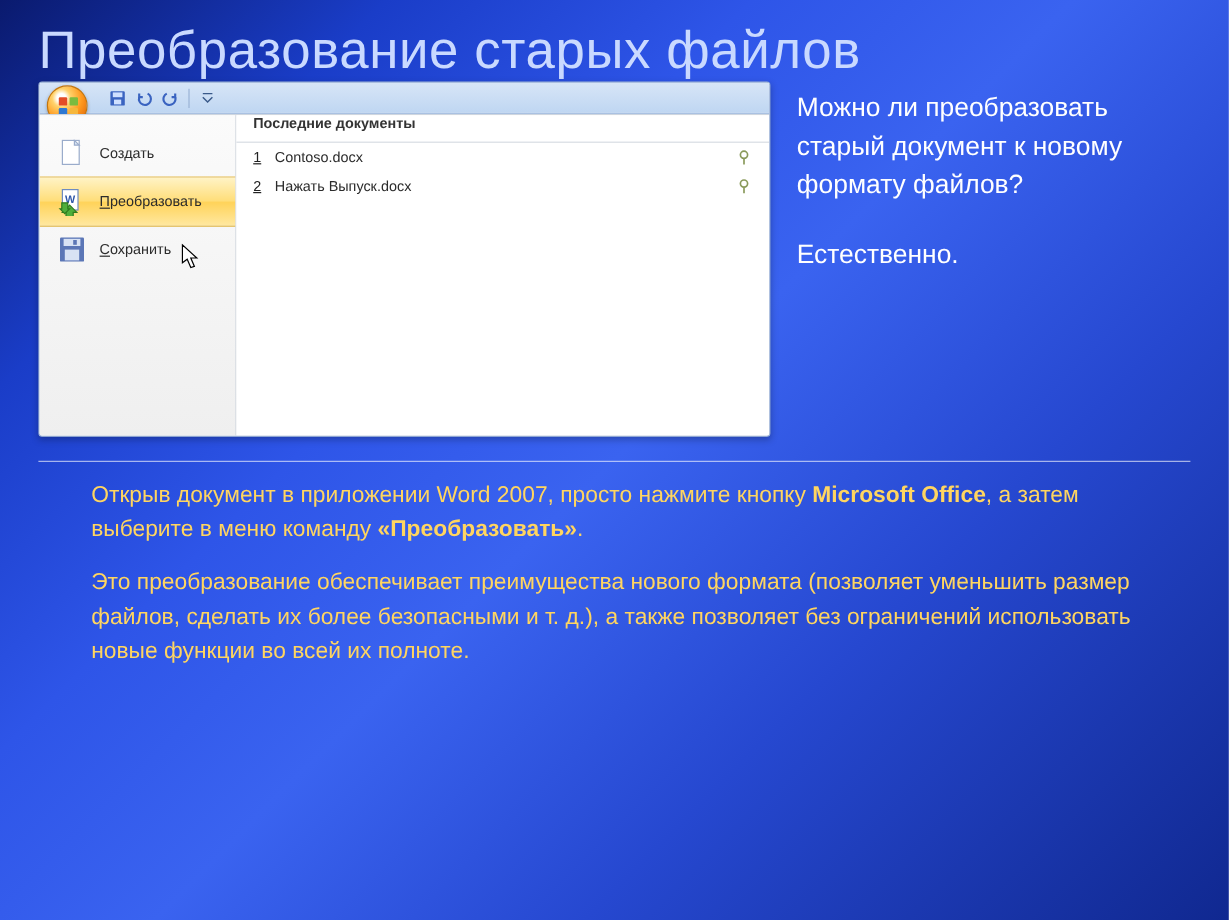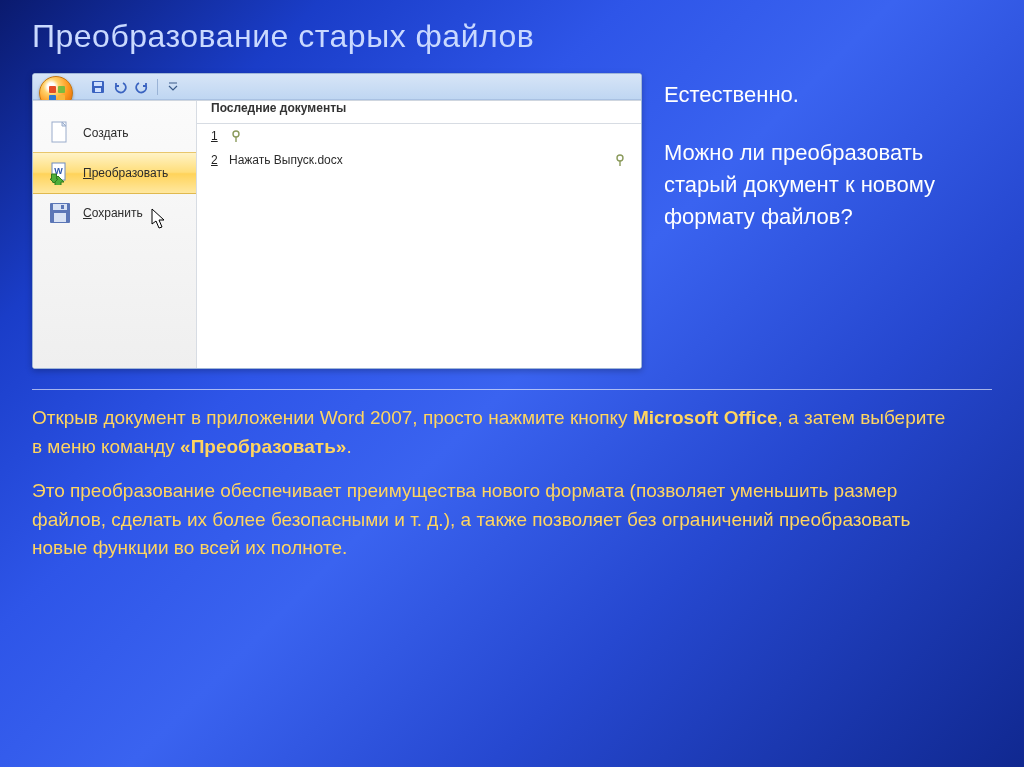--- a/index.html
+++ b/index.html
@@ -5,22 +5,21 @@
   * { box-sizing: border-box; margin: 0; padding: 0; }
   body {
     width: 1024px; height: 767px;
     font-family: Arial, "Helvetica Neue", sans-serif;
     background: linear-gradient(135deg, #0a1a6e 0%, #1a3dc8 18%, #2e55e8 35%, #3a63f0 50%, #2648d0 70%, #102890 100%);
     overflow: hidden;
     position: relative;
   }
   .slide { padding: 18px 32px 0 32px; }
   .slide-title {
-    color: #c9d9ff; font-size: 32px; font-weight: 400; letter-spacing: 0.5px;
-    margin-bottom: 18px;
+    color: #c9d9ff; font-size: 44px; font-weight: 400; letter-spacing: 0.5px;
   }
 
   .top-row { display: flex; gap: 22px; align-items: flex-start; }
 
   
   .word-shot {
     width: 610px; height: 296px; background: #fff;
     border: 1px solid #9fb6d8; border-radius: 3px;
     box-shadow: 0 2px 6px rgba(0,0,0,.25);
     position: relative; overflow: hidden;
@@ -100,21 +99,21 @@
   .cursor { position:absolute; left:118px; top:134px; pointer-events:none; }
 
   .side-text {
     color:#fff; font-size:22px; line-height:1.45; max-width:300px; padding-top:6px;
   }
   .side-text p { margin-bottom:26px; }
 
   hr.sep { margin:20px 0 14px 0; border:none; border-top:1px solid rgba(255,255,255,.6); }
 
   .body-text { color:#ffd560; font-size:19px; line-height:1.5; max-width:920px; }
-  .body-text p { margin-bottom:16px; }
+  .body-text p { margin-bottom:16px;margin-left:44px; }
   .body-text .bold { font-weight:bold; }
 </style>
 </head>
 <body>
 
 <div class="slide">
   <h1 class="slide-title">Преобразование старых файлов</h1>
 
   <div class="top-row">
 
@@ -199,20 +198,21 @@
             </span>
             <span class="mi-label"><span class="ul">С</span>охранить</span>
           </div>
 
         </div>
 
         <div class="menu-right">
           <div class="recent-head">Последние документы</div>
           <div class="recent-item">
             <span class="num">1</span>
+            <span class="name">Contoso.docx</span>
             <svg class="pin" viewBox="0 0 14 14">
                 <circle cx="7" cy="5" r="3" fill="none" stroke="#8a9a5b" stroke-width="1.4"></circle>
                 <line x1="7" y1="8" x2="7" y2="13" stroke="#8a9a5b" stroke-width="1.4"></line>
               </svg>
           </div>
           <div class="recent-item">
             <span class="num">2</span>
             <span class="name">Нажать Выпуск.docx</span>
             <svg class="pin" viewBox="0 0 14 14">
                 <circle cx="7" cy="5" r="3" fill="none" stroke="#8a9a5b" stroke-width="1.4"></circle>
@@ -221,26 +221,26 @@
           </div>
         </div>
       </div>
 
       <svg class="cursor" width="18" height="22" viewBox="0 0 18 22">
         <path d="M1 1 L1 16 L5 13 L8 20 L11 19 L8 12 L13 12 Z" fill="#fff" stroke="#000" stroke-width="1"></path>
       </svg>
     </div>
 
     <div class="side-text">
+      <p>Можно ли преобразовать старый документ к новому формату файлов?</p>
       <p>Естественно.</p>
-      <p>Можно ли преобразовать старый документ к новому формату файлов?</p>
     </div>
   </div>
 
   <hr class="sep">
 
   <div class="body-text">
     <p>
       <span>Открыв документ в приложении Word 2007, просто нажмите кнопку </span><span class="bold">Microsoft Office</span><span>, а затем выберите в меню команду </span><span class="bold">«Преобразовать»</span><span>.</span>
     </p>
-    <p>Это преобразование обеспечивает преимущества нового формата (позволяет уменьшить размер файлов, сделать их более безопасными и т. д.), а также позволяет без ограничений преобразовать новые функции во всей их полноте.</p>
+    <p>Это преобразование обеспечивает преимущества нового формата (позволяет уменьшить размер файлов, сделать их более безопасными и т. д.), а также позволяет без ограничений использовать новые функции во всей их полноте.</p>
   </div>
 </div>
 
 </body></html>

